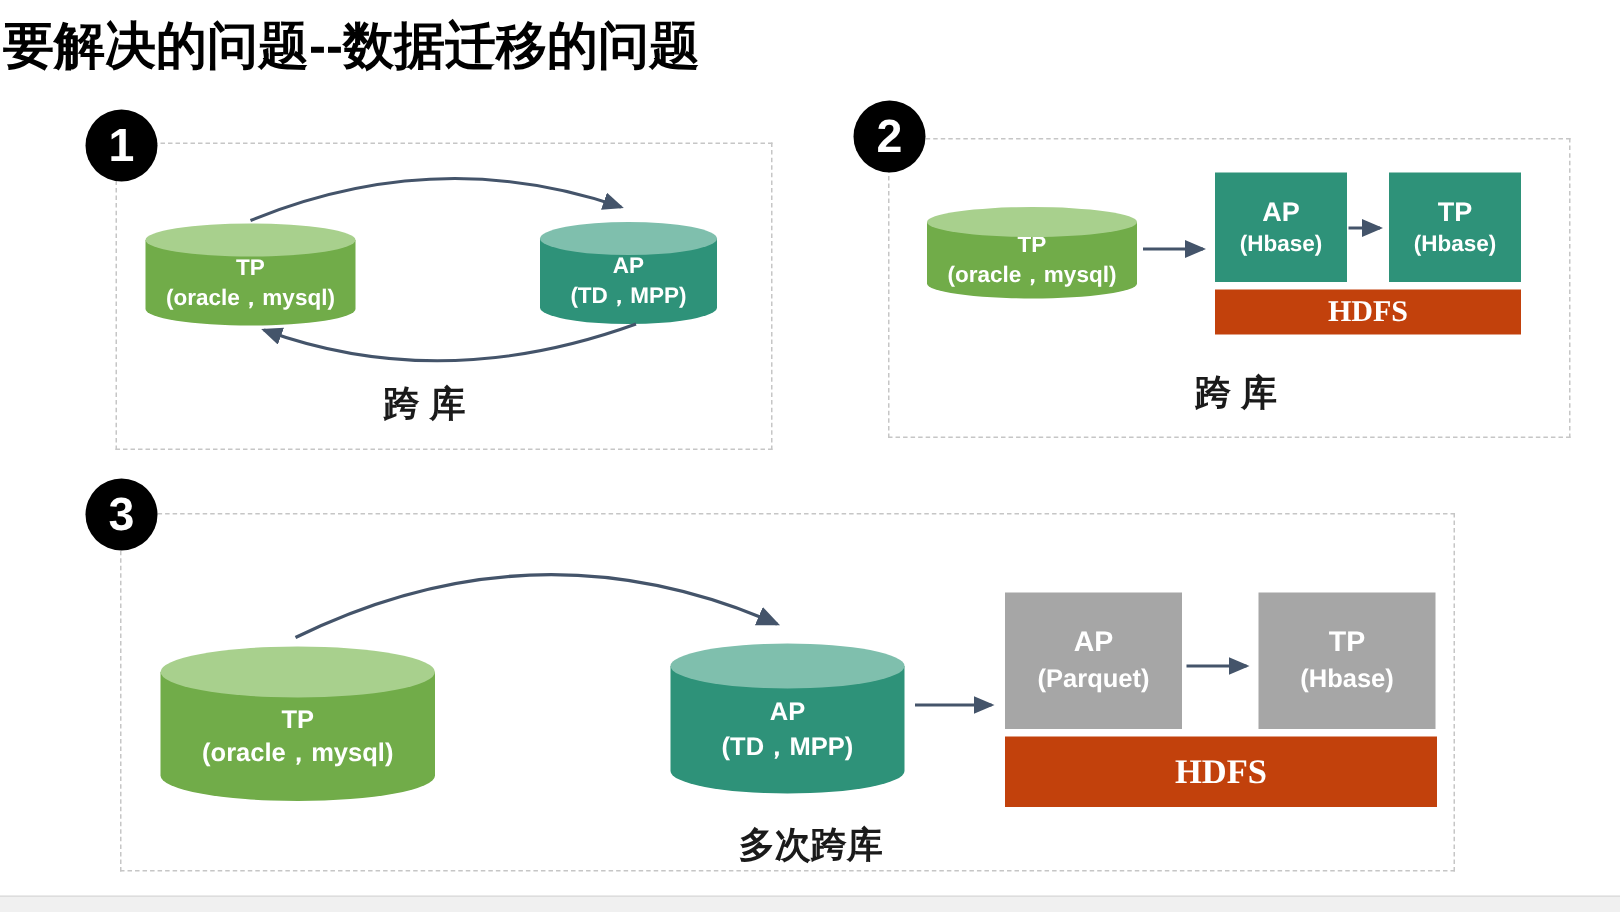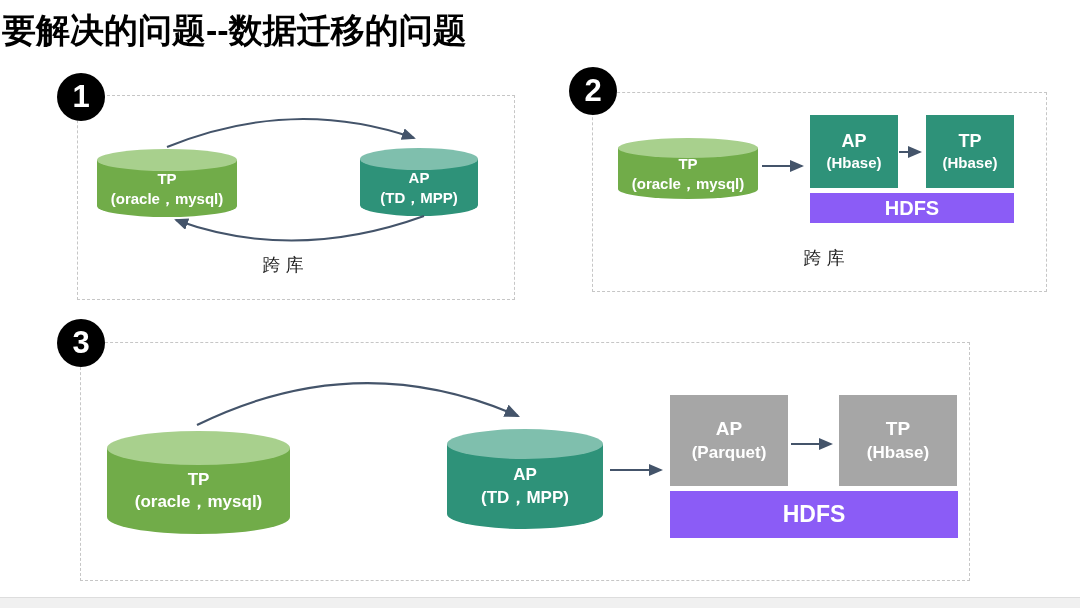--- a/index.html
+++ b/index.html
@@ -49,28 +49,29 @@
   
   .node{
     position:absolute;z-index:3;
     display:flex;flex-direction:column;align-items:center;justify-content:center;
     color:#ffffff;font-weight:700;text-align:center;line-height:1.3;
   }
   .node.teal{background:#2E9279;}
   .node.gray{background:#A6A6A6;}
   .node .l1,.node .l2{white-space:nowrap;}
   .hdfs-bar{
-    position:absolute;z-index:3;background:#8b5cf6;color:#ffffff;
+    position:absolute;z-index:3;background:#c2410c;color:#ffffff;
     display:flex;align-items:center;justify-content:center;
     font-weight:800;
+    font-family:Liberation Serif, serif;
   }
   .zone-label{
     position:absolute;z-index:4;
-    font-weight:400;color:#1a1a1a;text-align:center;
-    font-size:18px;white-space:nowrap;
+    font-weight:700;color:#1a1a1a;text-align:center;
+    font-size:24px;white-space:nowrap;
   }
   .arrow-layer{position:absolute;left:0;top:0;z-index:5;pointer-events:none;}
   .footer-strip{
     position:absolute;left:0;right:0;bottom:0;height:10px;
     background:#f0f0f0;border-top:1px solid #dddddd;z-index:0;
   }
 </style>
 </head>
 <body>
 
@@ -136,20 +137,21 @@
   </div>
   <div class="node gray fs17" style="left:670px;top:395px;width:118px;height:91px">
     <div class="l1" style="font-size:19px">AP</div>
     <div class="l2">(Parquet)</div>
   </div>
   <div class="node gray fs17" style="left:839px;top:395px;width:118px;height:91px">
     <div class="l1" style="font-size:19px">TP</div>
     <div class="l2">(Hbase)</div>
   </div>
   <div class="hdfs-bar" style="left:670px;top:491px;width:288px;height:47px;font-size:23px">HDFS</div>
+  <div class="zone-label" style="left:478px;top:547px;width:125px">多次跨库</div>
 
   <svg class="arrow-layer" width="1080" height="608" viewBox="0 0 1080 608">
     <defs>
       <marker id="ah" markerWidth="8" markerHeight="8" refX="6" refY="3" orient="auto" markerUnits="strokeWidth">
         <path d="M0,0 L7,3 L0,6 Z" fill="#44546A"></path>
       </marker>
     </defs>
     <path d="M167,147 Q292,96 414,138" fill="none" stroke="#44546A" stroke-width="2" marker-end="url(#ah)"></path>
     <path d="M424,216 Q294,263 176,220" fill="none" stroke="#44546A" stroke-width="2" marker-end="url(#ah)"></path>
     <path d="M762,166 L802,166" fill="none" stroke="#44546A" stroke-width="2" marker-end="url(#ah)"></path>

